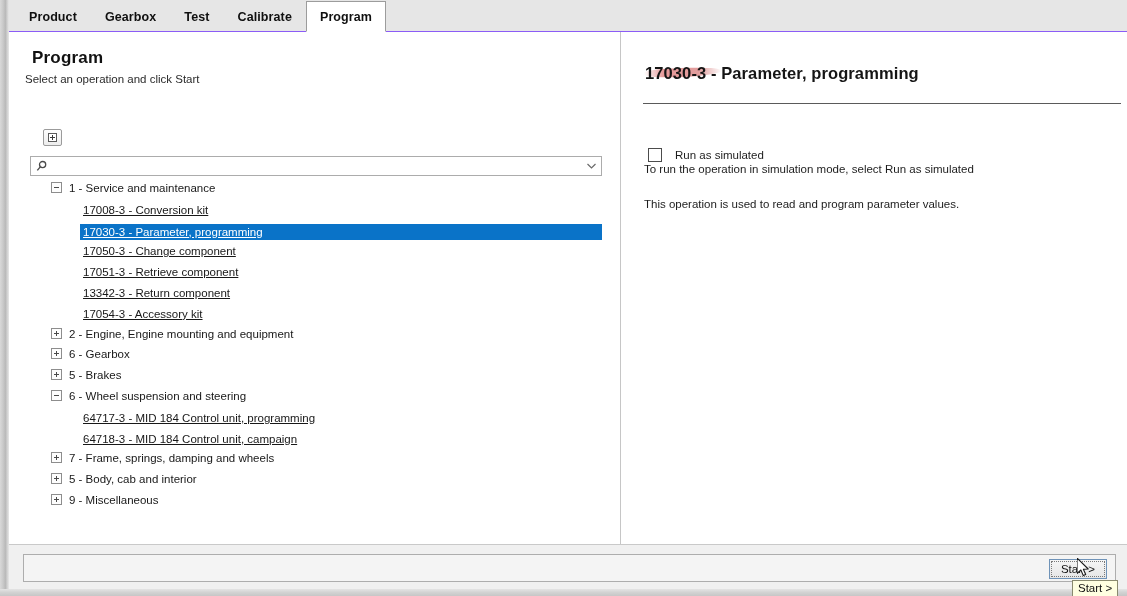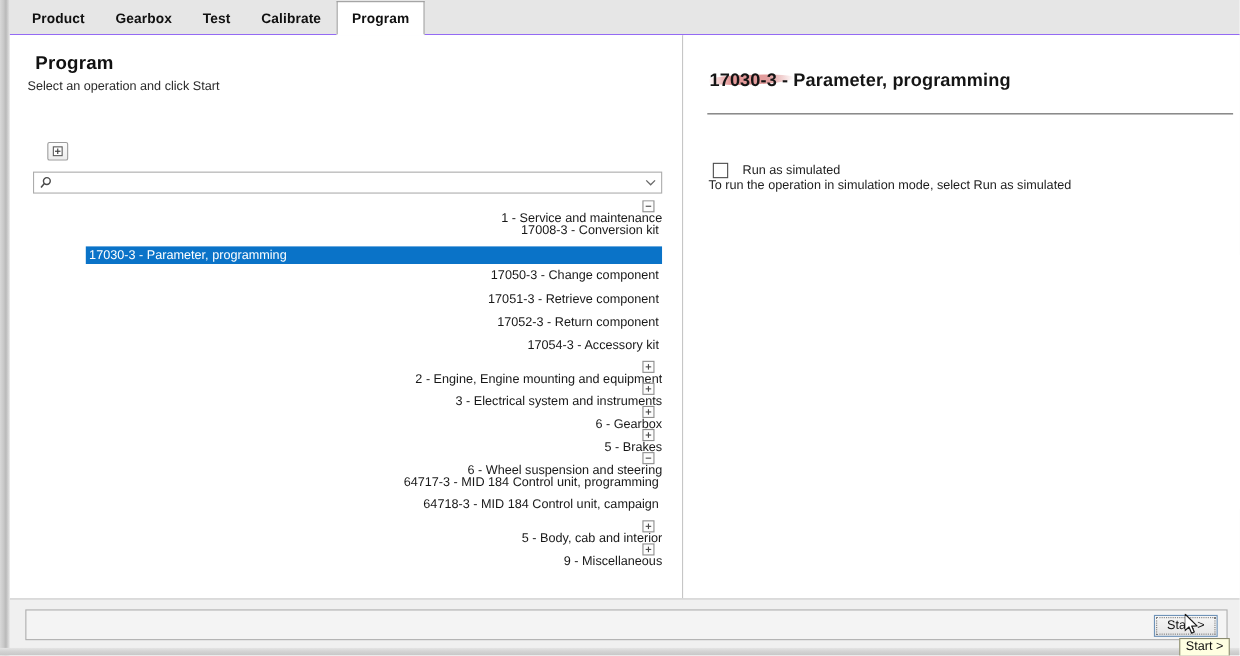--- a/index.html
+++ b/index.html
@@ -162,26 +162,25 @@
   #tree {
     position: absolute;
     left: 21px; top: 150px;
     width: 572px; height: 348px;
     background: #ffffff;
     overflow: hidden;
   }
   .tnode {
     height: 20.8px;
     display: flex;
-    align-items: flex-end;
+    align-items: flex-start;
     font-size: 11.5px;
     color: #181818;
     cursor: default;
     white-space: nowrap;
-    flex-direction: column;
   }
   .tnode .twist {
     width: 11px; height: 11px;
     border: 1px solid #8d8d8d;
     background: #fdfdfd;
     position: relative;
     flex: none;
     margin-right: 7px;
     cursor: pointer;
   }
@@ -190,21 +189,21 @@
     left: 2px; top: 4px; width: 5px; height: 1px;
     background: #4a4a4a;
   }
   .tnode .twist.plus::after {
     content: ""; position: absolute;
     left: 4px; top: 2px; width: 1px; height: 5px;
     background: #4a4a4a;
   }
   .tnode.group { padding-left: 21px; }
   .tnode.leaf  { padding-left: 50px; }
-  .tnode.leaf .label { padding: 1px 3px; }
+  .tnode.leaf .label { padding: 1px 3px; text-decoration: underline; }
   .tnode.leaf.selected .label {
     background: #0a73c8;
     color: #ffffff;
     width: 524px;
     padding: 2px 3px;
   }
 
   
   #rightpane {
     position: absolute;
@@ -369,50 +368,50 @@
           <div class="tnode leaf selected">
             <span class="label">17030-3 - Parameter, programming</span>
           </div>
           <div class="tnode leaf">
             <span class="label">17050-3 - Change component</span>
           </div>
           <div class="tnode leaf">
             <span class="label">17051-3 - Retrieve component</span>
           </div>
           <div class="tnode leaf">
-            <span class="label">17052-3 - Return component</span>
+            <span class="label">13342-3 - Return component</span>
           </div>
           <div class="tnode leaf">
             <span class="label">17054-3 - Accessory kit</span>
           </div>
           <div class="tnode group">
             <span class="twist plus"></span>
             <span class="label">2 - Engine, Engine mounting and equipment</span>
-          </div>
-          <div class="tnode group">
-            <span class="twist plus"></span>
-            <span class="label">3 - Electrical system and instruments</span>
           </div>
           <div class="tnode group">
             <span class="twist plus"></span>
             <span class="label">6 - Gearbox</span>
           </div>
           <div class="tnode group">
             <span class="twist plus"></span>
             <span class="label">5 - Brakes</span>
           </div>
           <div class="tnode group">
             <span class="twist"></span>
             <span class="label">6 - Wheel suspension and steering</span>
           </div>
           <div class="tnode leaf">
             <span class="label">64717-3 - MID 184 Control unit, programming</span>
           </div>
           <div class="tnode leaf">
             <span class="label">64718-3 - MID 184 Control unit, campaign</span>
+          </div>
+          <div class="tnode group">
+            <span class="twist plus"></span>
+            <span class="label">7 - Frame, springs, damping and wheels</span>
           </div>
           <div class="tnode group">
             <span class="twist plus"></span>
             <span class="label">5 - Body, cab and interior</span>
           </div>
           <div class="tnode group">
             <span class="twist plus"></span>
             <span class="label">9 - Miscellaneous</span>
           </div>
         </div>
@@ -422,20 +421,21 @@
       <div id="op-title-mark"></div>
       <div id="op-title">17030-3 - Parameter, programming</div>
       <div id="op-rule"></div>
       <div id="op-hint">To run the operation in simulation mode, select Run as simulated</div>
 
       <div id="sim-row">
         <span id="sim-checkbox"></span>
         <span id="sim-label">Run as simulated</span>
       </div>
 
+      <div id="op-desc">This operation is used to read and program parameter values.</div>
     </div>
   </div>
 
   <div id="bottombar">
     <div id="bottom-inset">
       <div id="start-button">Start &gt;</div>
     </div>
   </div>
 
   <div id="start-tooltip">Start &gt;</div>

